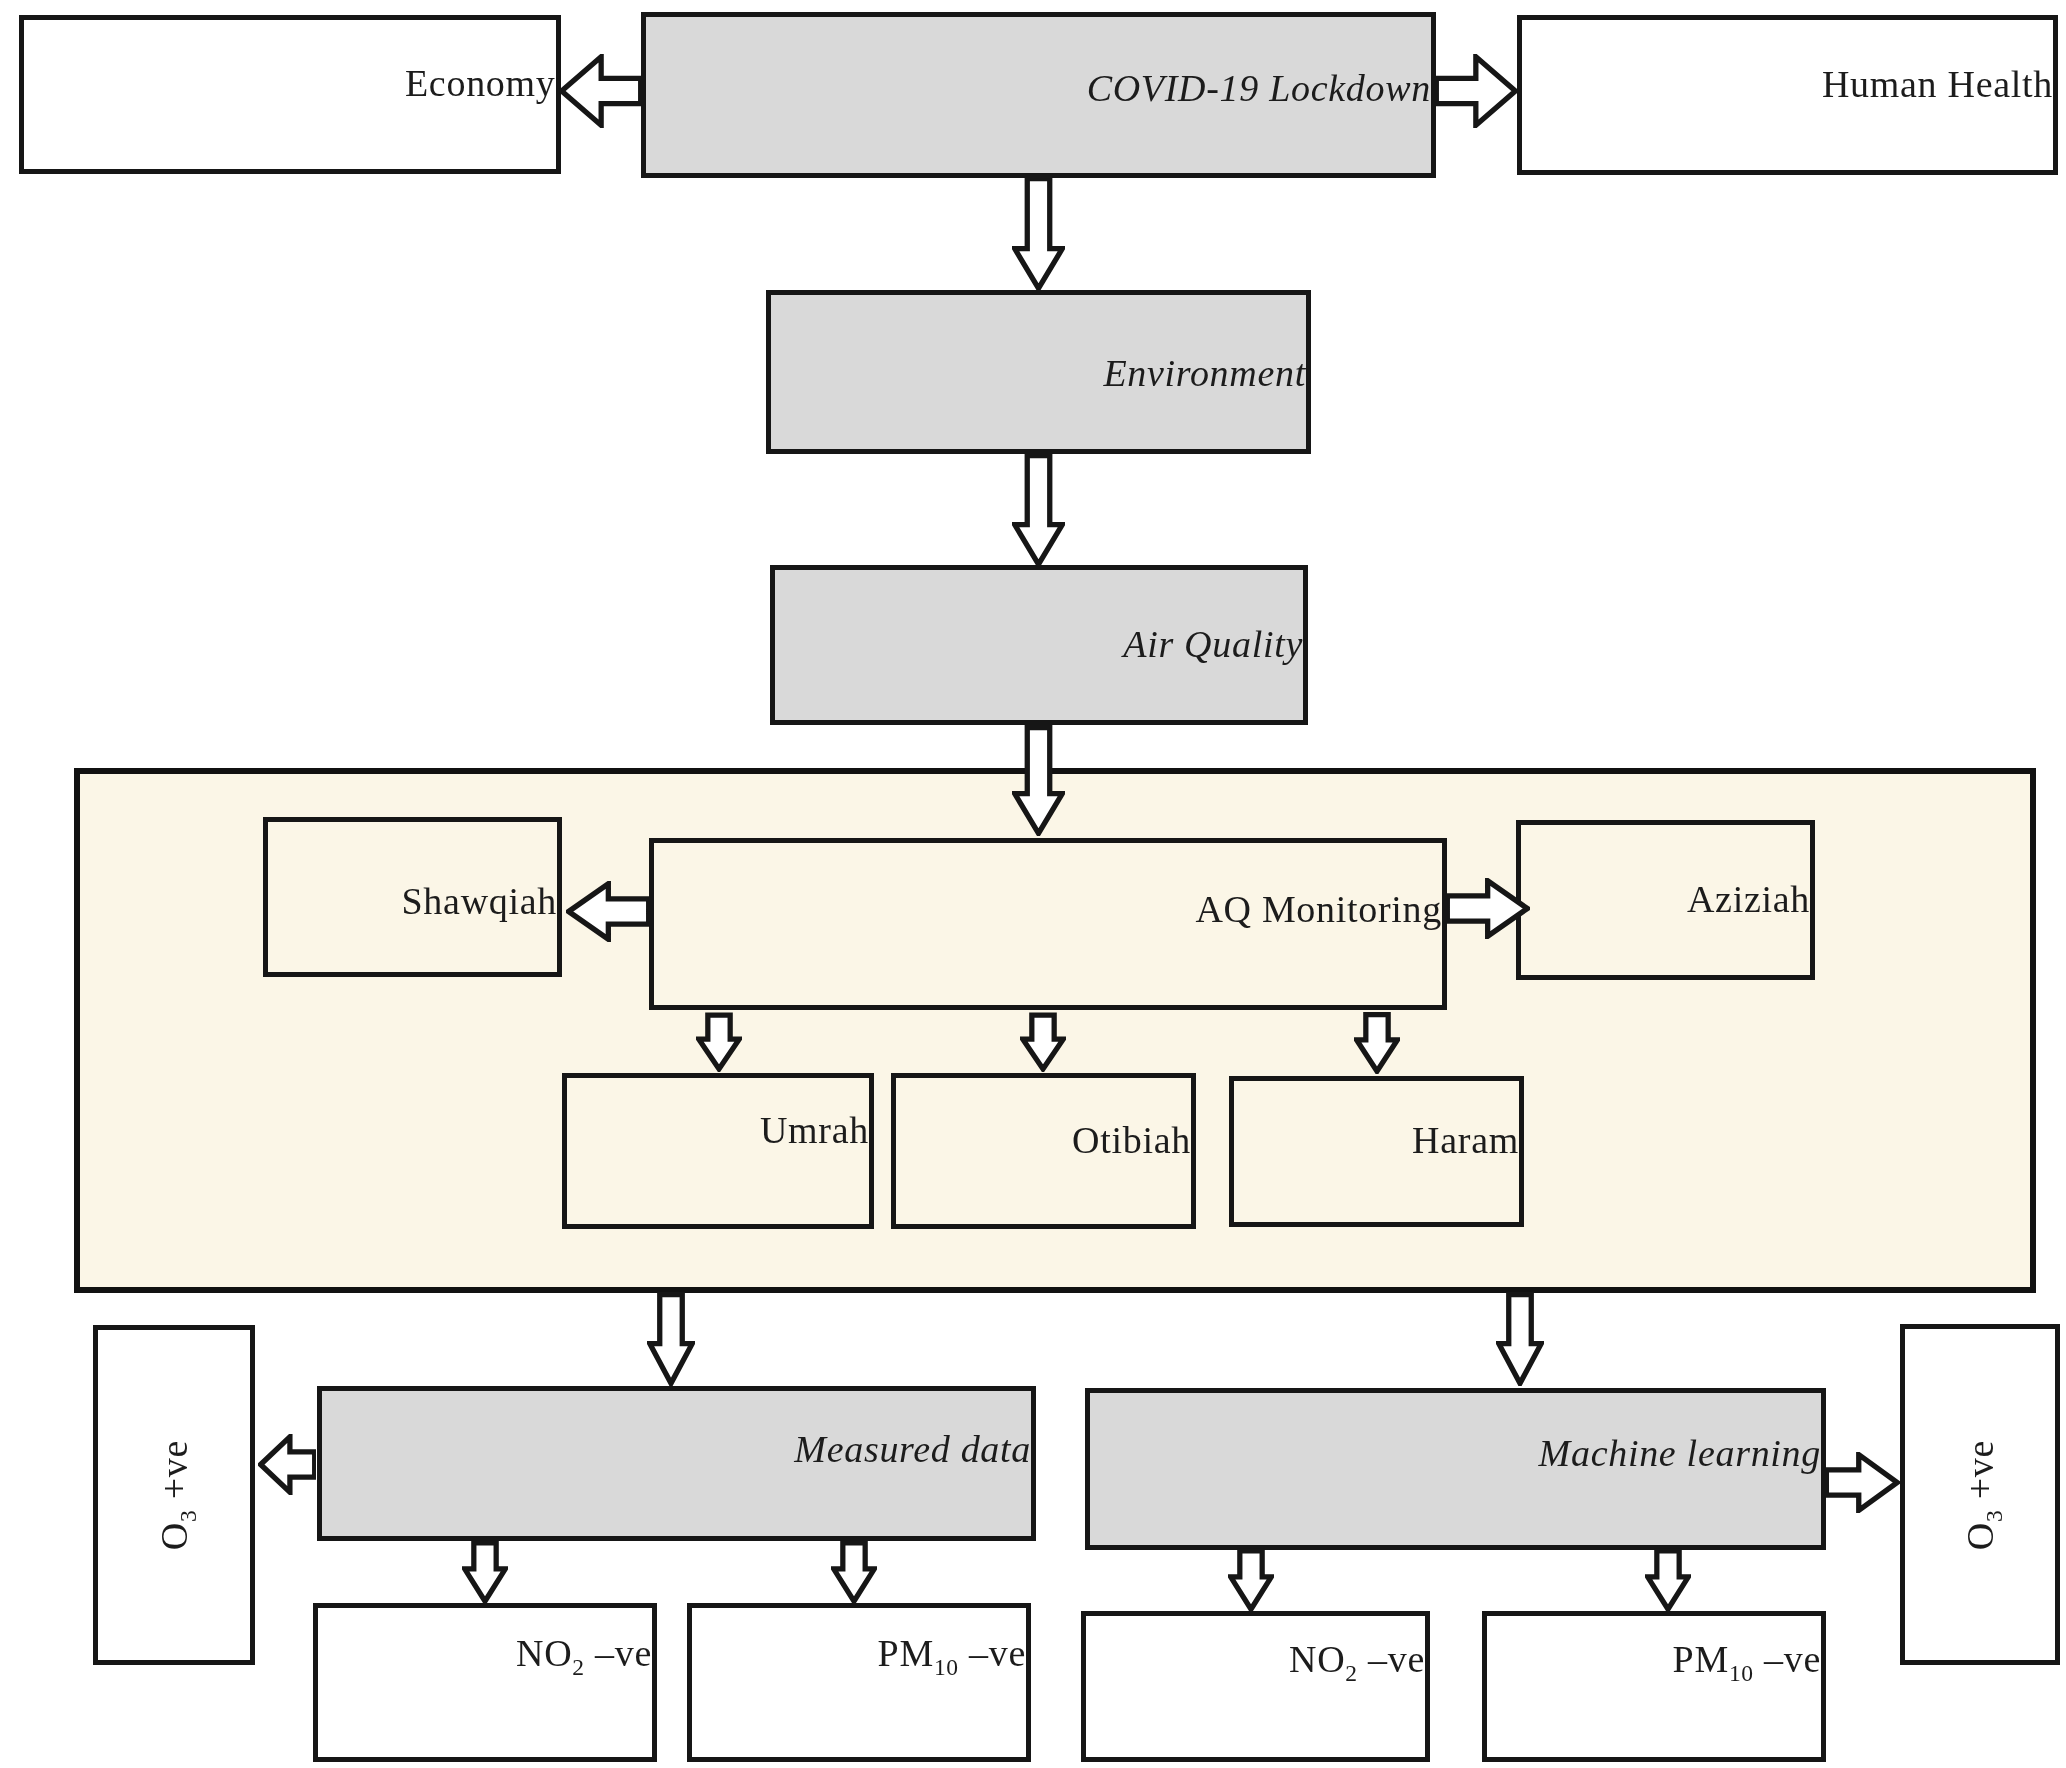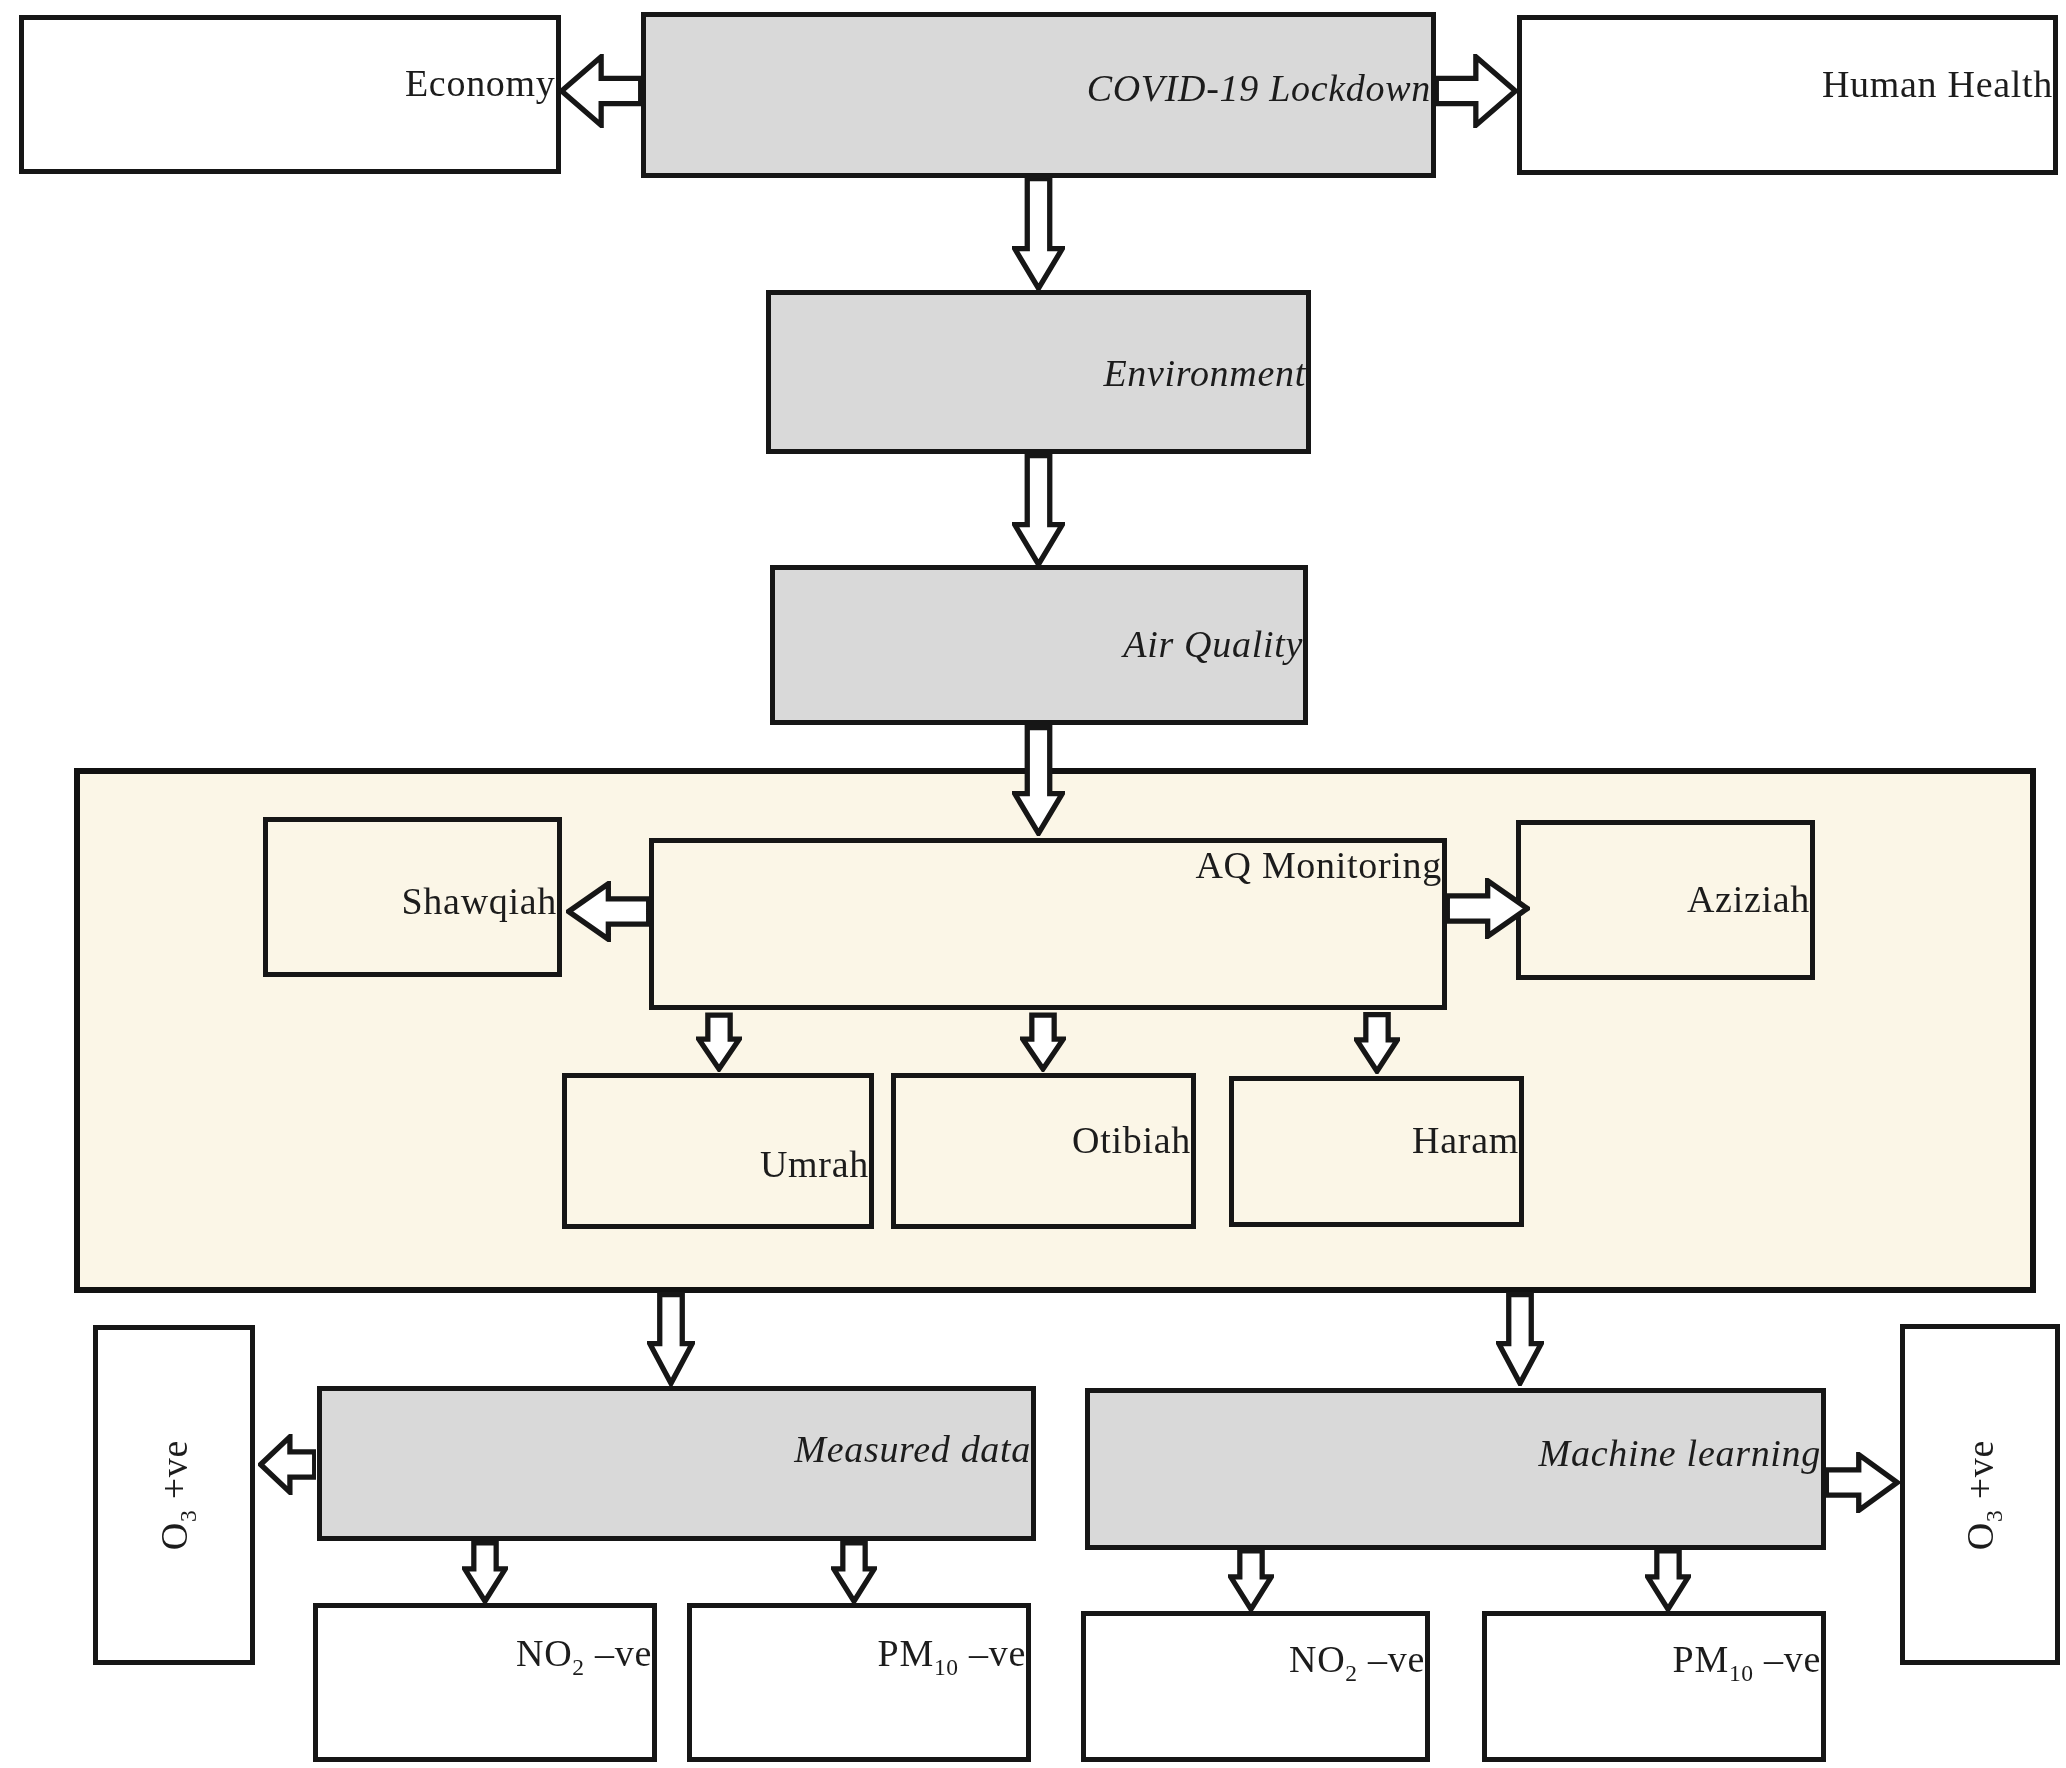--- a/index.html
+++ b/index.html
@@ -65,29 +65,29 @@
   <div class="node gray" style="left:770px;top:565px;width:538px;height:160px;padding-top:52px;">
     <span>Air Quality</span>
   </div>
 
   <div class="panel" style="left:74px;top:768px;width:1962px;height:525px;"></div>
 
   <div class="node beige" style="left:263px;top:817px;width:299px;height:160px;padding-top:57px;">
     <span>Shawqiah</span>
   </div>
 
-  <div class="node beige" style="left:649px;top:838px;width:798px;height:172px;">
+  <div class="node beige" style="left:649px;top:838px;width:798px;height:172px;padding-top:44px;">
     <span>AQ Monitoring</span>
   </div>
 
   <div class="node beige" style="left:1516px;top:820px;width:299px;height:160px;padding-top:52px;">
     <span>Aziziah</span>
   </div>
 
-  <div class="node beige" style="left:562px;top:1073px;width:312px;height:156px;padding-top:64px;">
+  <div class="node beige" style="left:562px;top:1073px;width:312px;height:156px;padding-top:30px;">
     <span>Umrah</span>
   </div>
 
   <div class="node beige" style="left:891px;top:1073px;width:305px;height:156px;padding-top:40px;">
     <span>Otibiah</span>
   </div>
 
   <div class="node beige" style="left:1229px;top:1076px;width:295px;height:151px;padding-top:37px;">
     <span>Haram</span>
   </div>

